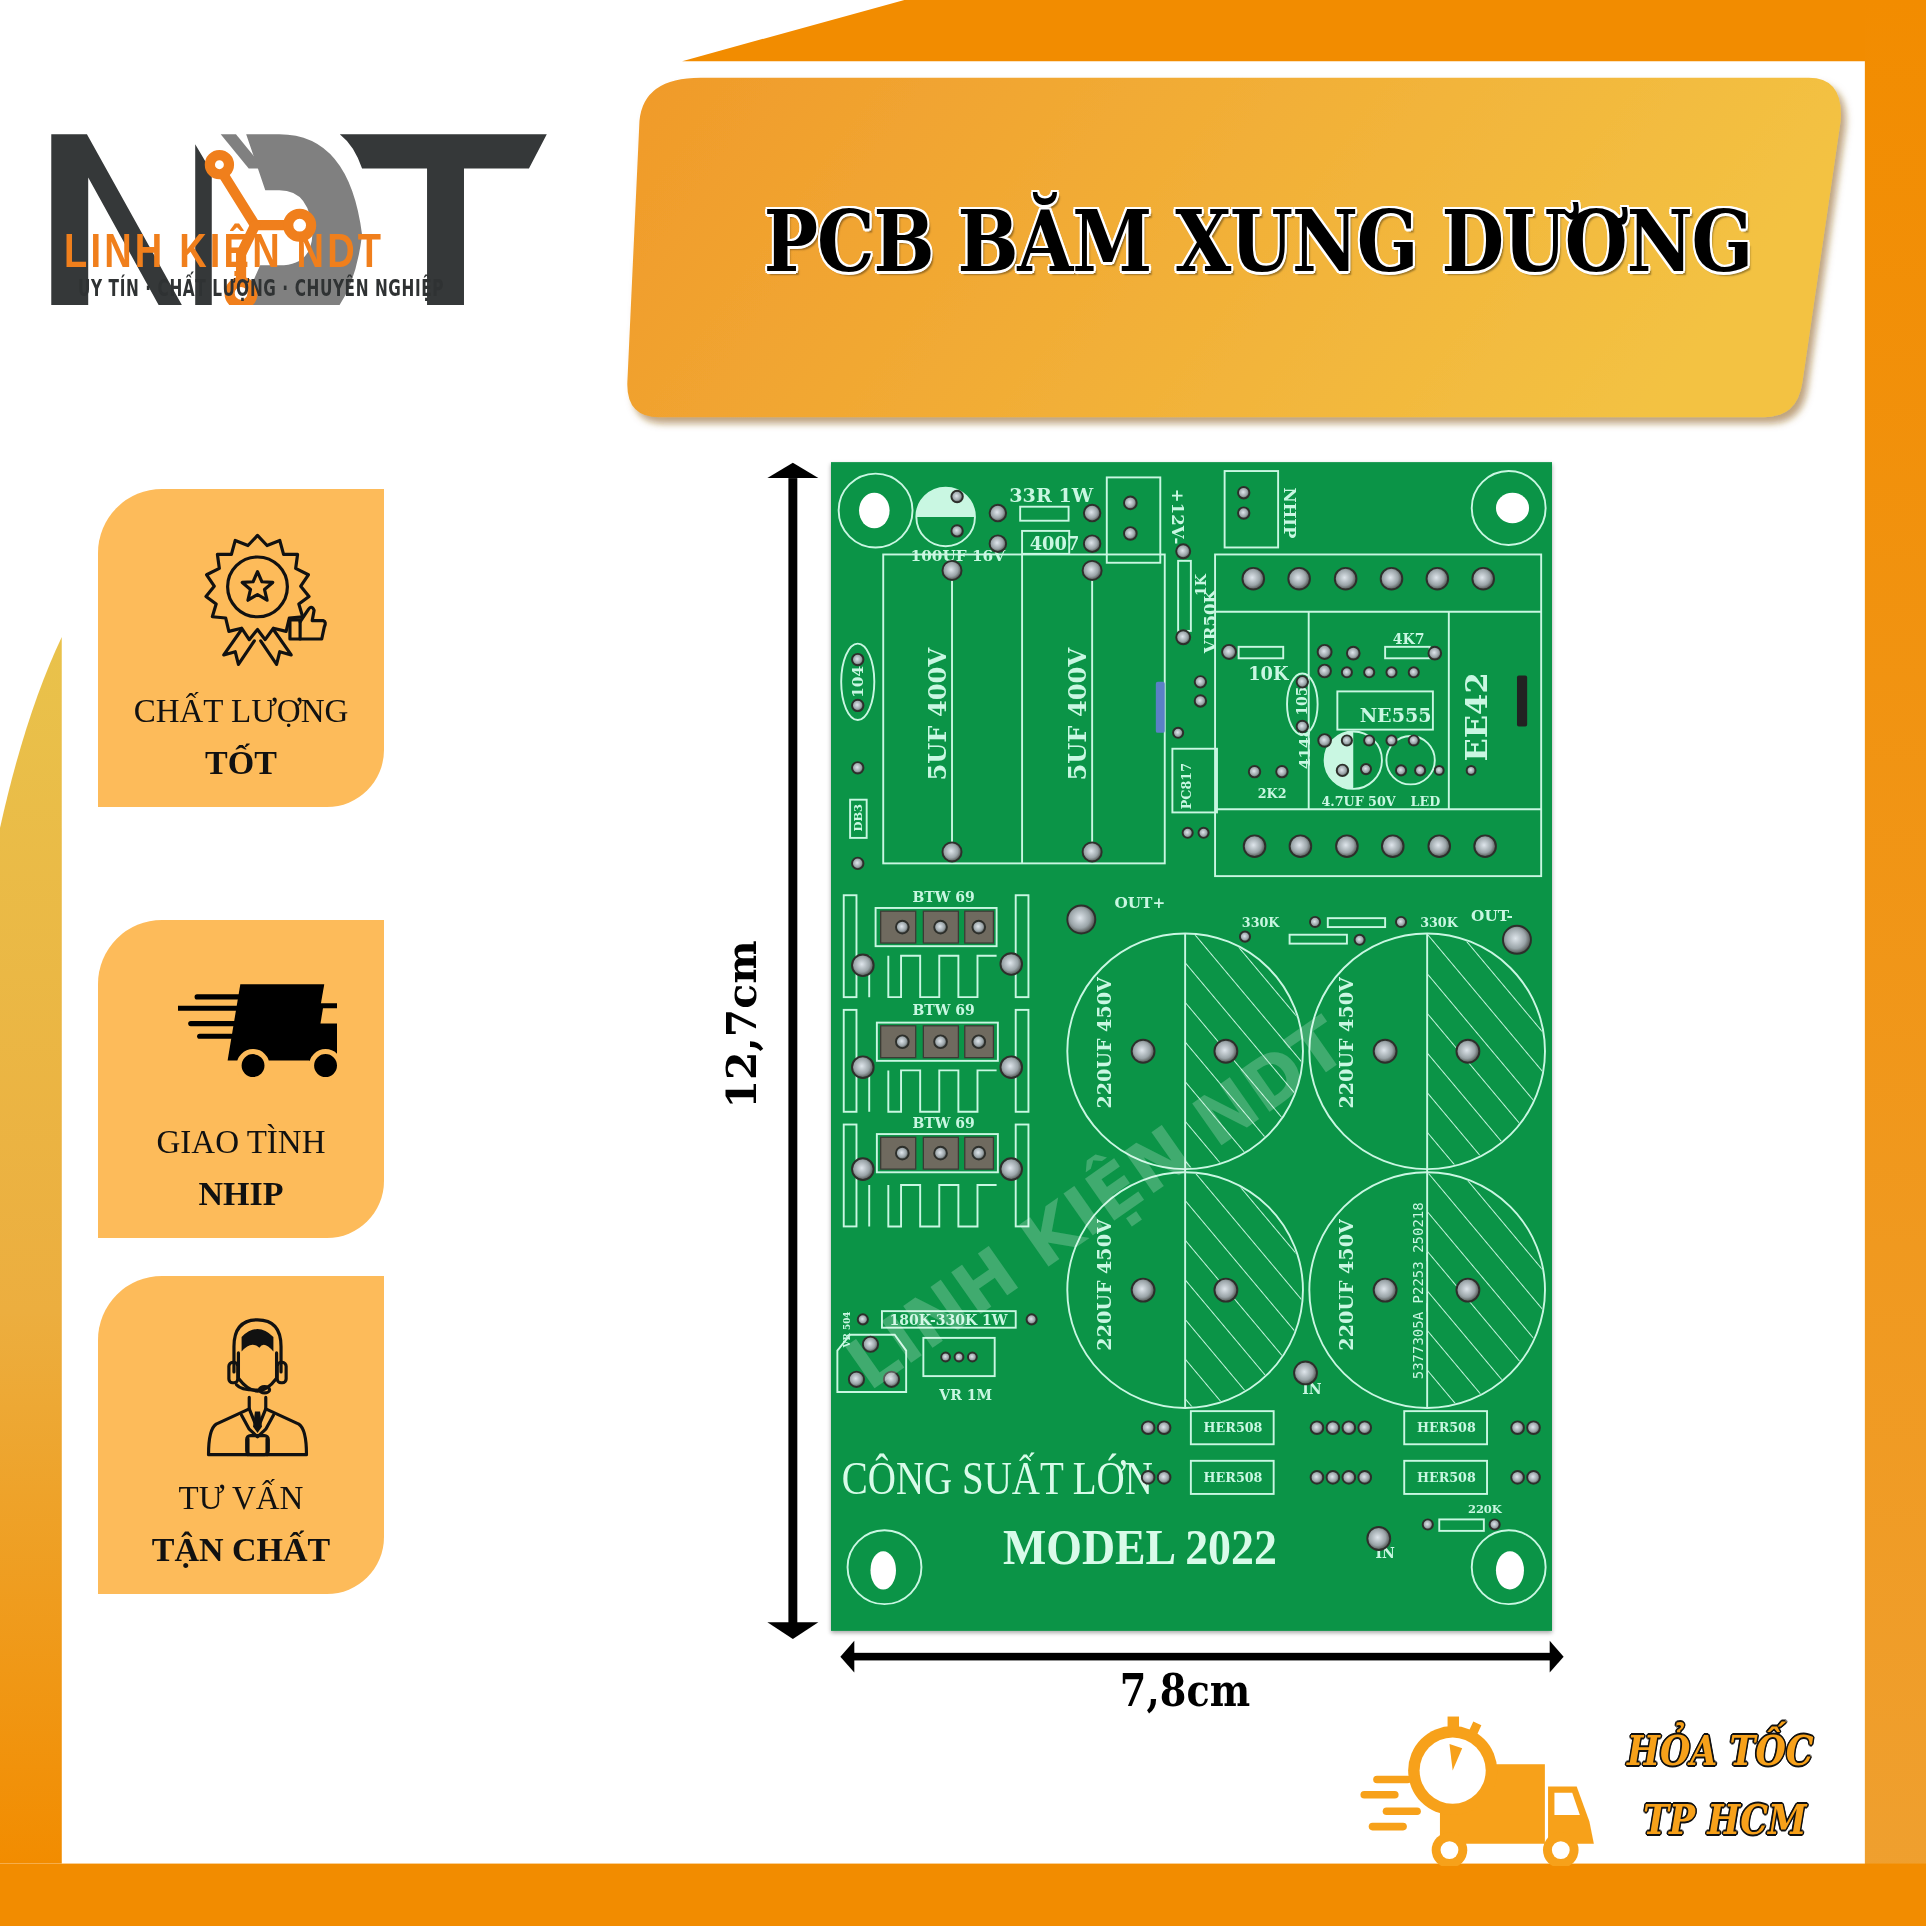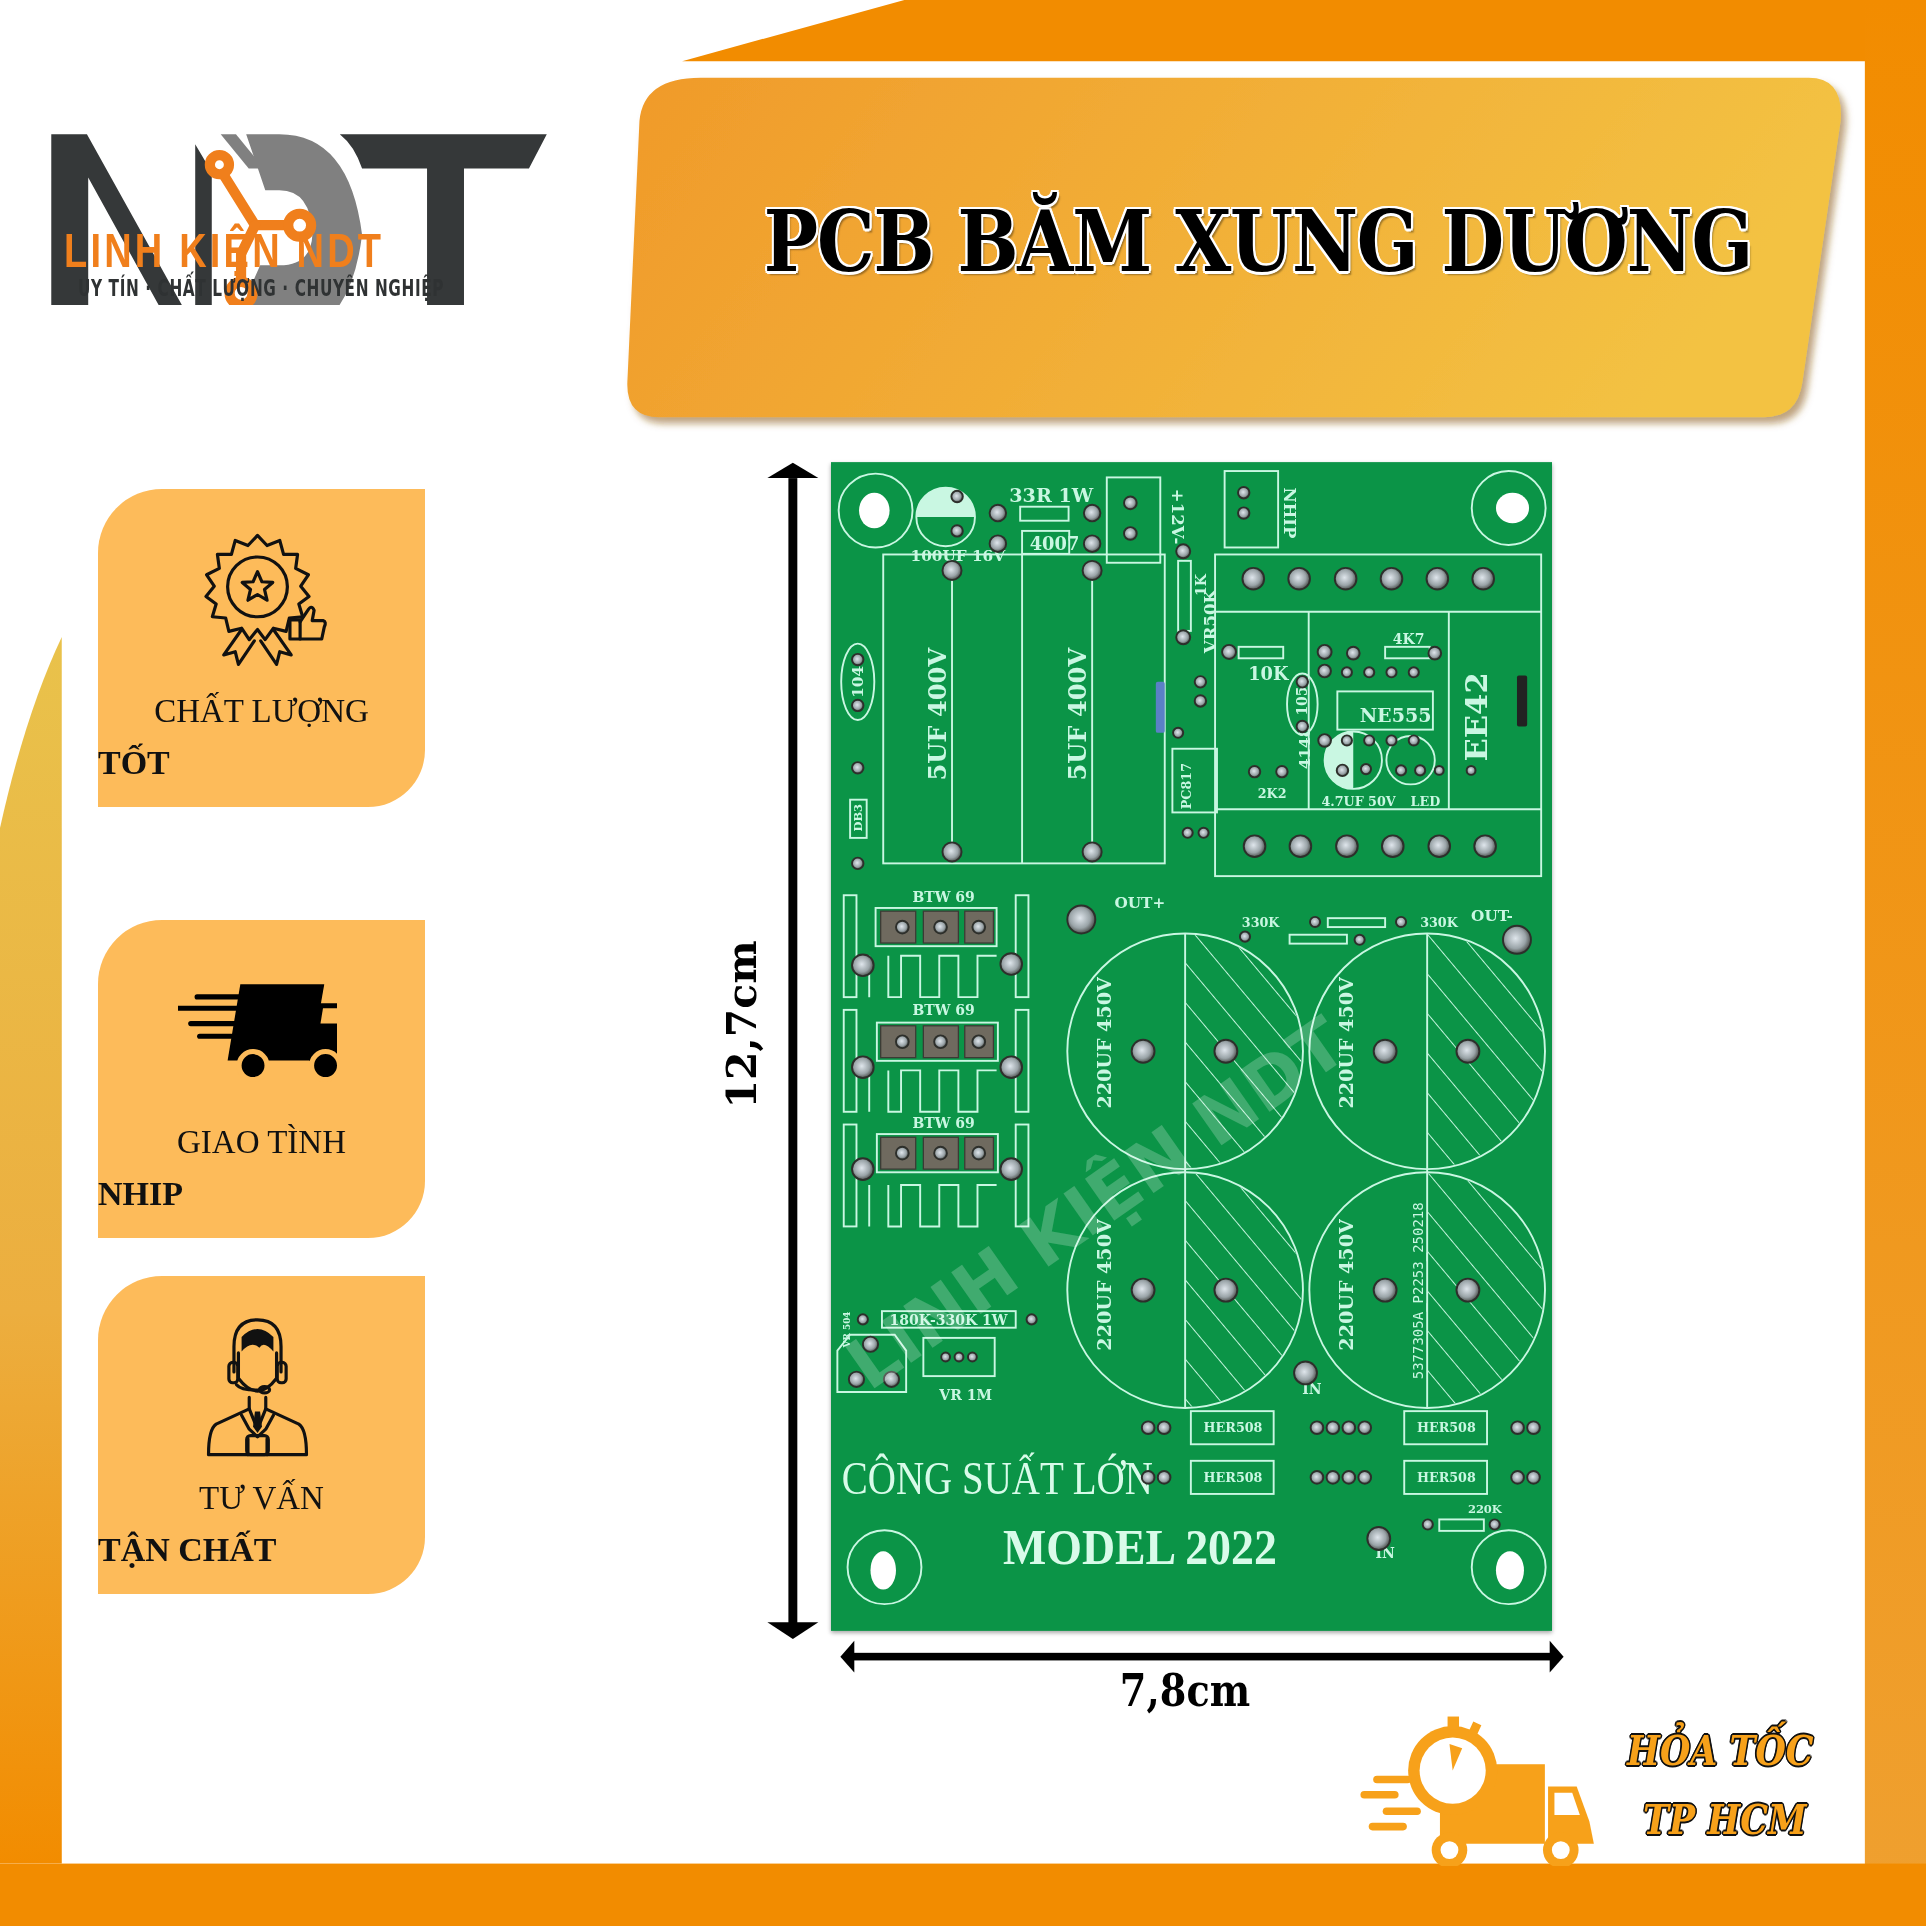--- a/index.html
+++ b/index.html
@@ -13,24 +13,24 @@
   .logo-sub{left:64px;top:224px;width:510px;font-family:"Liberation Sans","DejaVu Sans",sans-serif;font-weight:700;font-size:38px;color:#f07f1c;letter-spacing:3.2px;transform:scaleY(1.25);transform-origin:left top;white-space:nowrap}
   .logo-tag{left:78px;top:275px;width:484px;font-family:"DejaVu Sans Condensed","DejaVu Sans",sans-serif;font-weight:700;font-size:17px;color:#2f3233;letter-spacing:0.6px;white-space:nowrap;transform:scaleY(1.3);transform-origin:left top}
   
   .banner-title{left:675px;top:191px;width:1166px;text-align:center;font-family:"DejaVu Serif","Liberation Serif",serif;font-weight:900;font-size:84px;color:#000;letter-spacing:-1.3px;line-height:102px;
     -webkit-text-stroke:0px;text-shadow:
       2.5px 0 0 #fff,-2.5px 0 0 #fff,0 2.5px 0 #fff,0 -2.5px 0 #fff,
       1.9px 1.9px 0 #fff,-1.9px 1.9px 0 #fff,1.9px -1.9px 0 #fff,-1.9px -1.9px 0 #fff,
       3.2px 3.8px 1.9px rgba(0,0,0,.35);
     transform:scaleX(0.86);transform-origin:center top;white-space:nowrap}
   
-  .card{left:98px;width:327px;height:318px;background:#FDBB5A;border-radius:64px 0 57px 0}
+  .card{left:98px;width:286px;height:318px;background:#FDBB5A;border-radius:64px 0 57px 0}
   .card svg{position:absolute;left:80px;top:25.5px;width:159px;height:159px}
   .card-l1{position:absolute;left:0;width:100%;top:204px;text-align:center;font-family:"Liberation Serif","DejaVu Serif",serif;font-size:33px;color:#111;white-space:nowrap}
-  .card-l2{position:absolute;left:0;width:100%;top:255px;font-family:"Liberation Serif","DejaVu Serif",serif;font-weight:700;font-size:34px;color:#111;white-space:nowrap}
+  .card-l2{position:absolute;left:0;width:100%;top:255px;text-align:center;font-family:"Liberation Serif","DejaVu Serif",serif;font-weight:700;font-size:34px;color:#111;white-space:nowrap}
   
   .dim-v-label{left:697px;top:1013px;width:89px;height:102px;font-family:"DejaVu Serif","Liberation Serif",serif;font-weight:900;font-size:41px;color:#000;transform:rotate(-90deg);transform-origin:center center;text-align:center;line-height:102px;white-space:nowrap}
   .dim-h-label{left:1083px;top:1664px;width:204px;text-align:center;font-family:"DejaVu Serif","Liberation Serif",serif;font-weight:900;font-size:45px;color:#000;white-space:nowrap;transform:scaleX(.85)}
   
   #pcb{left:831px;top:462px;width:721px;height:1169px;filter:drop-shadow(0 2.5px 1.9px rgba(0,0,0,.35))}
   
   .express-icon{left:1357px;top:1707px;width:274px;height:159px}
   .express-l1,.express-l2{font-family:"DejaVu Serif","Liberation Serif",serif;font-weight:900;font-style:italic;color:#F7A11A;white-space:nowrap;
     text-shadow:1.9px 0 0 #111,-1.9px 0 0 #111,0 1.9px 0 #111,0 -1.9px 0 #111,1.3px 1.3px 0 #111,-1.3px 1.3px 0 #111,1.3px -1.3px 0 #111,-1.3px -1.3px 0 #111}
   .express-l1{left:1627px;top:1727px;font-size:41px;transform:scaleX(.85);transform-origin:left top}

